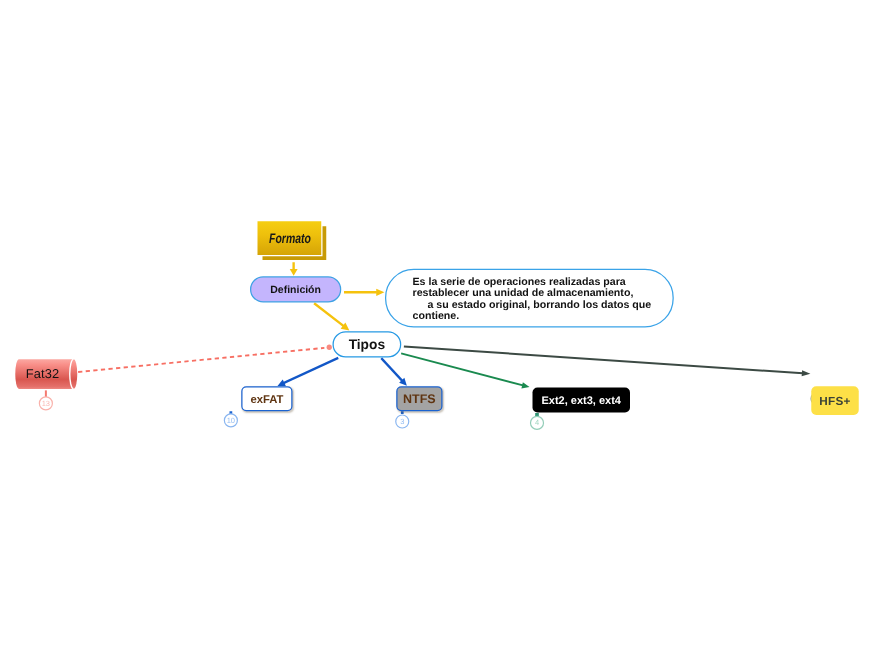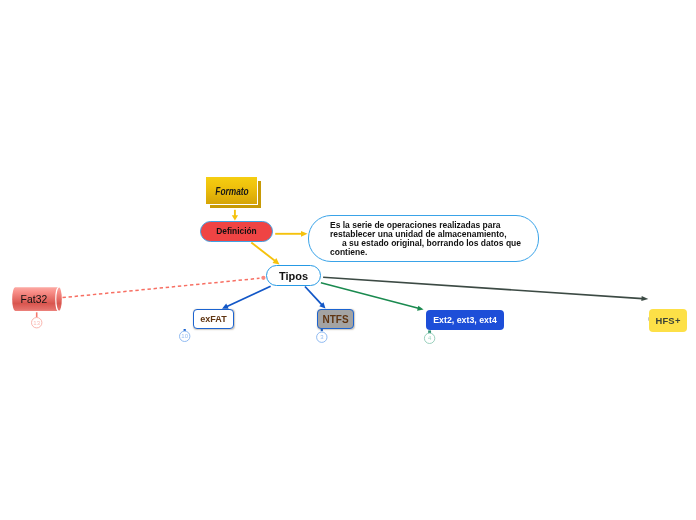--- a/index.html
+++ b/index.html
@@ -16,41 +16,41 @@
   #n-root { left:206px; top:177px; width:51px; height:27px;
             background:linear-gradient(180deg,#f5ce11 0%,#eec00c 40%,#d5a406 100%);
             color:#181818; font-style:italic; font-weight:bold; font-size:11px;
             box-shadow:0 0 0 1px #ffffff; }
   #n-root > span { display:inline-block; transform:scaleX(0.76); }
   #root-shadow { position:absolute; left:210px; top:181.3px; width:51px; height:27px;
             background:#c79a06; }
 
   
   #n-def { left:200px; top:220.5px; width:73px; height:21px;
-           border:1.4px solid #3fa2e4; border-radius:11px; background:#ef4444;
+           border:1.4px solid #3fa2e4; border-radius:11px; background:#c4b5fd;
            color:#121212; font-weight:bold; font-size:8.4px; }
   #n-tipos { left:266px; top:265px; width:55px; height:21px;
            border:1.5px solid #2699e4; border-radius:11px; background:#fff;
            color:#121212; font-weight:bold; font-size:11px; }
   #n-text { left:308px; top:214.8px; width:231px; height:47px;
            border:1.4px solid #3aa3e8; border-radius:23px; background:#fff;
            color:#121212; font-weight:bold; font-size:8.5px; line-height:8.75px;
            justify-content:flex-start; text-align:left; padding:5.6px 22px 0 21px; align-items:flex-start; }
 
   
   #n-exfat { left:193px; top:309px; width:41px; height:20px;
            border:1.7px solid #1b63d0; border-radius:4px; background:#fff;
            color:#5f3411; font-weight:bold; font-size:9px;
            box-shadow:0.8px 0.8px 1.3px rgba(90,70,40,0.30); }
   #n-ntfs { left:317px; top:309px; width:37px; height:20px;
            border:1.7px solid #1b63d0; border-radius:4px; background:#a3a3a3;
            color:#5f3411; font-weight:bold; font-size:10px;
            box-shadow:0.8px 0.8px 1.3px rgba(90,70,40,0.30); }
   #n-ext { left:426px; top:310px; width:78px; height:20px;
-           border-radius:4px; background:#1d4ed8; color:#ffffff;
+           border-radius:4px; background:#000000; color:#ffffff;
            font-weight:bold; font-size:8.8px; }
   #n-hfs { left:649px; top:289px; width:38px; height:23px;
            border-radius:4px; background:#fde047; color:#3b4237;
            font-weight:600; font-size:9.4px; letter-spacing:0.25px;margin-top:20px; }
 
   .txtlines { white-space:nowrap; position:relative; width:100%; height:100%;text-decoration:underline; }
   .txtlines > div { position:absolute; left:0; line-height:9px; }
   .txtlines > div:nth-child(1) { top:0px; }
   .txtlines > div:nth-child(2) { top:8.9px; }
   .txtlines > div:nth-child(3) { top:17.8px;margin-left:12px; }

